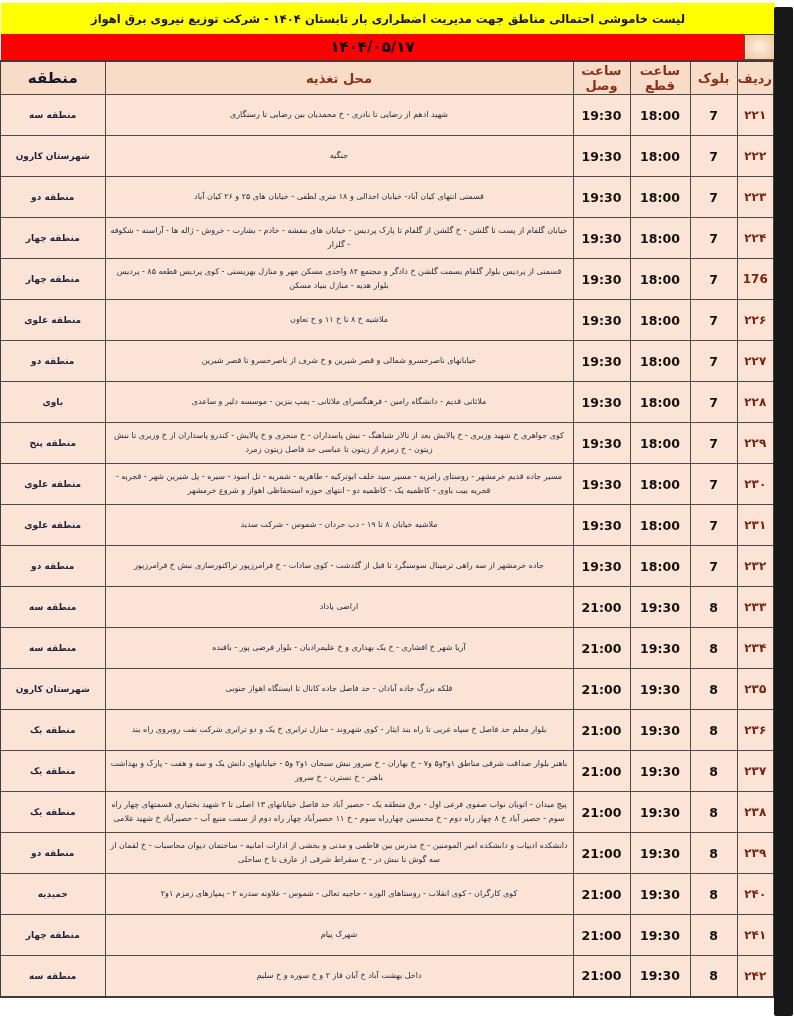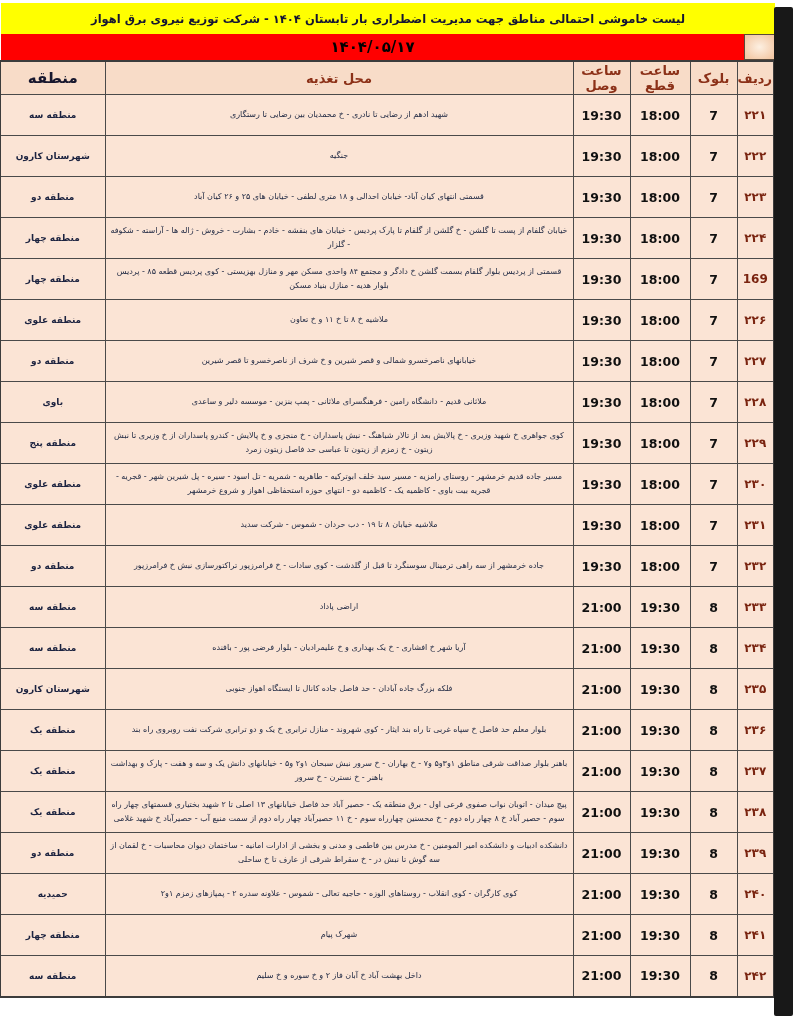--- a/index.html
+++ b/index.html
@@ -120,21 +120,21 @@
         </tr>
         <tr>
           <td class="c-rowno">۲۲۴</td>
           <td class="c-block">7</td>
           <td class="c-time">18:00</td>
           <td class="c-time">19:30</td>
           <td class="c-loc">خیابان گلفام از پست تا گلشن - خ گلشن از گلفام تا پارک پردیس - خیابان های بنفشه - خادم - بشارت - خروش - ژاله ها - آراسته - شکوفه - گلزار</td>
           <td class="c-region">منطقه چهار</td>
         </tr>
         <tr>
-          <td class="c-rowno">169</td>
+          <td class="c-rowno">176</td>
           <td class="c-block">7</td>
           <td class="c-time">18:00</td>
           <td class="c-time">19:30</td>
           <td class="c-loc">قسمتی از پردیس بلوار گلفام بسمت گلشن خ دادگر و مجتمع ۸۴ واحدی مسکن مهر و منازل بهزیستی - کوی پردیس قطعه ۸۵ - پردیس بلوار هدیه - منازل بنیاد مسکن</td>
           <td class="c-region">منطقه چهار</td>
         </tr>
         <tr>
           <td class="c-rowno">۲۲۶</td>
           <td class="c-block">7</td>
           <td class="c-time">18:00</td>

